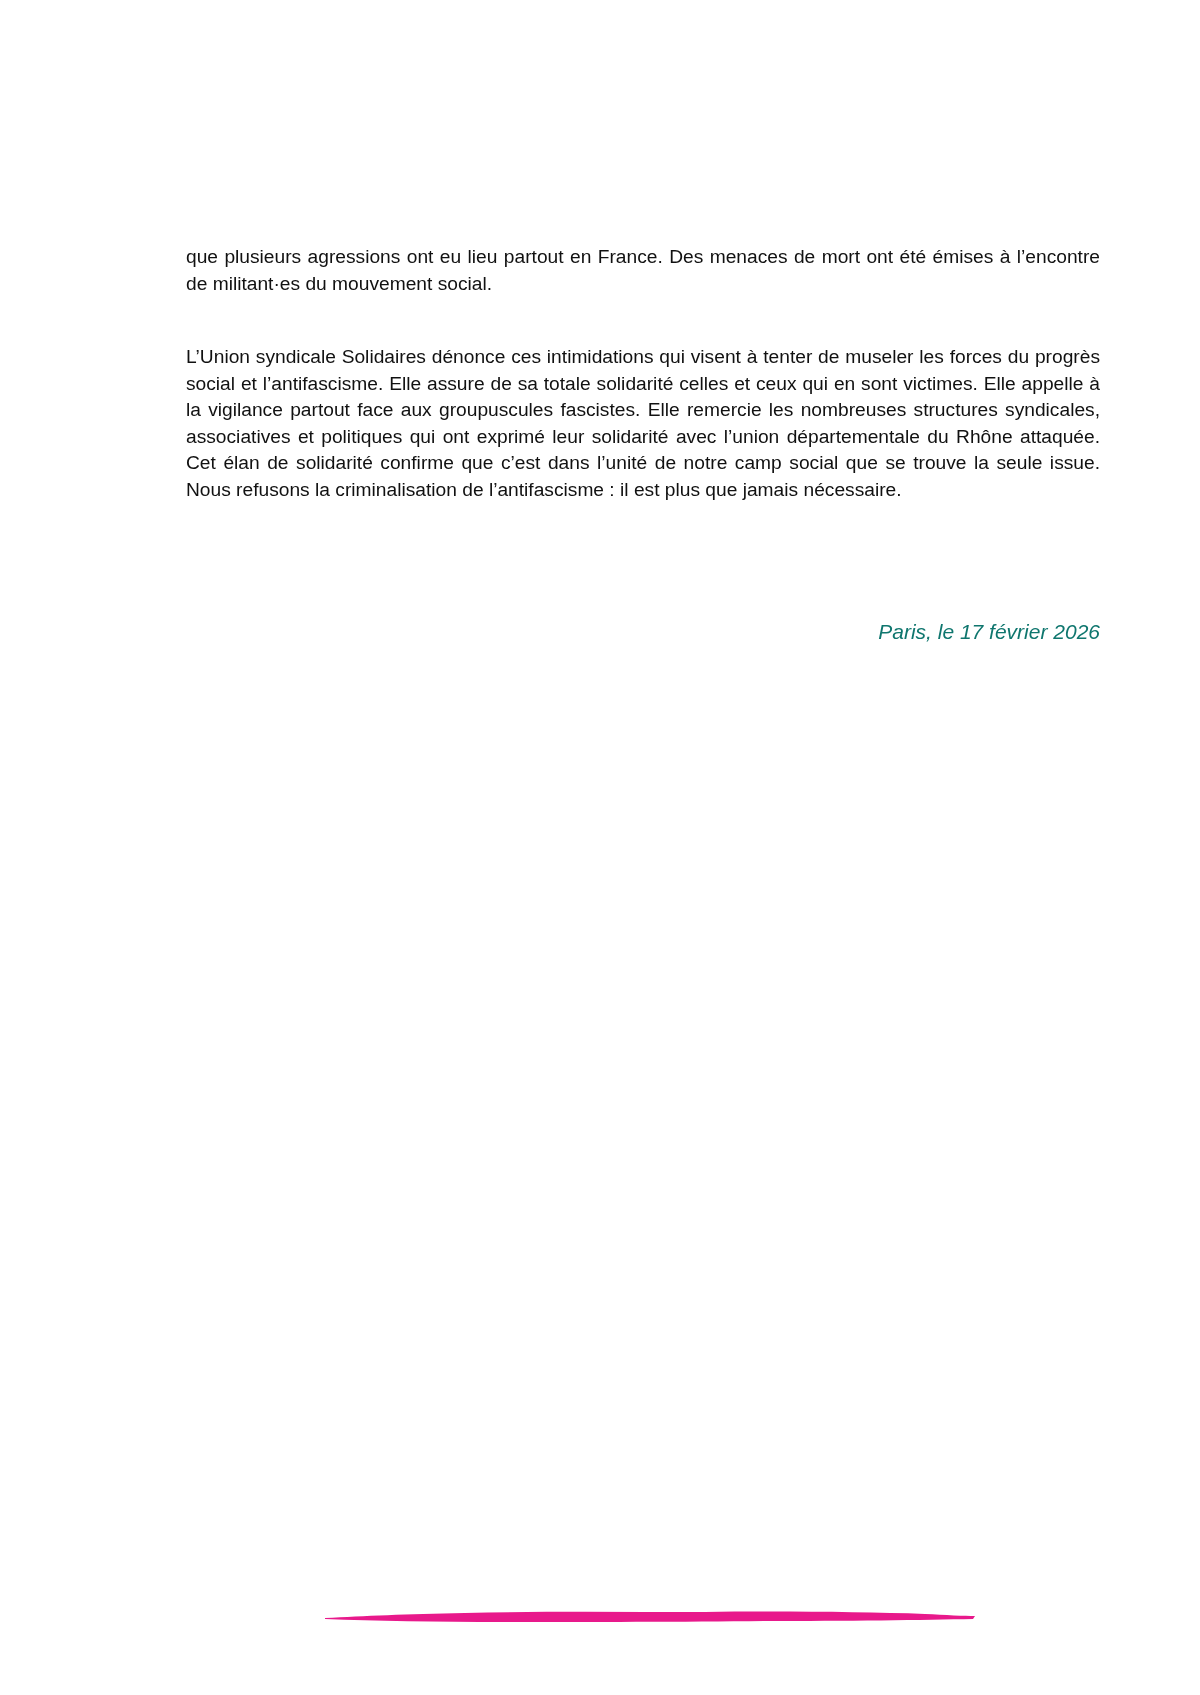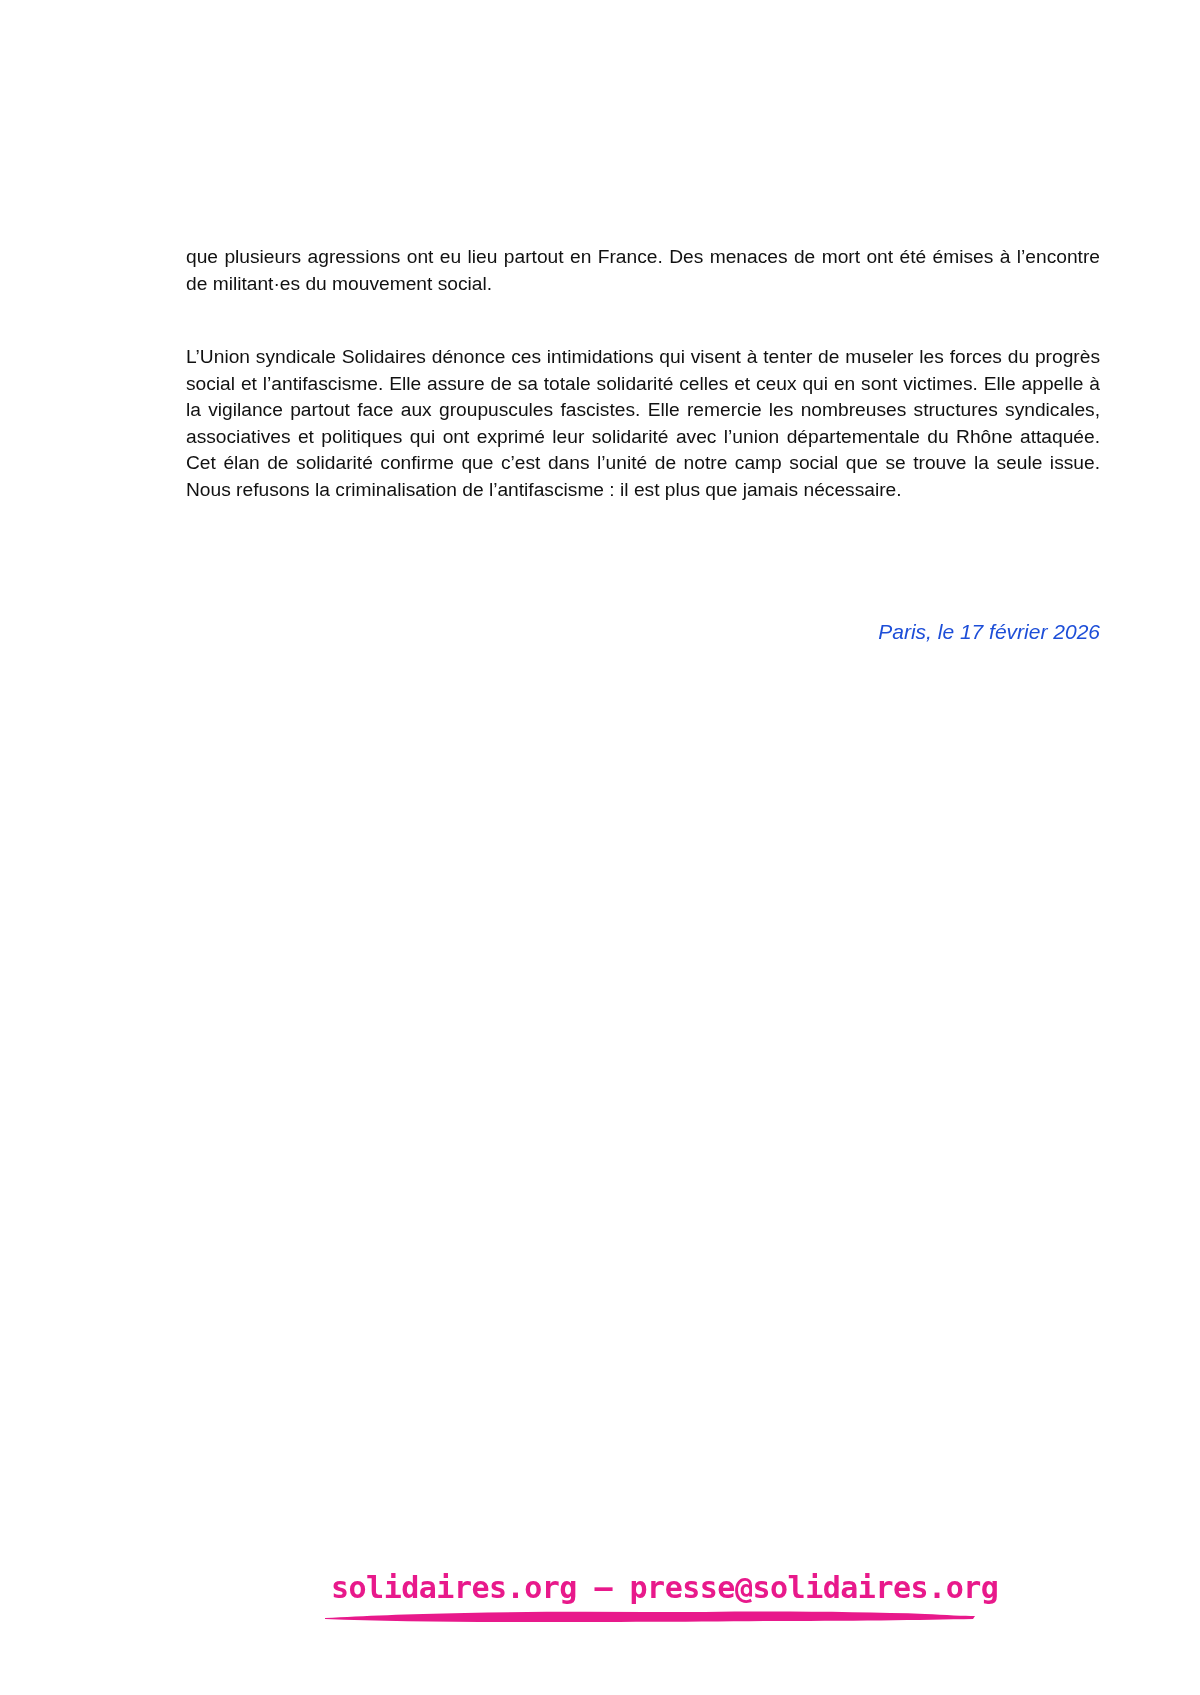--- a/index.html
+++ b/index.html
@@ -9,21 +9,21 @@
       position: absolute; left: 146px; width: 914px;
       font-family: "Liberation Sans", sans-serif;
       font-size: 19.2px; line-height: 26.6px; color: #111111;
       text-align: justify; margin: 0;
     }
     .p1 { top: 244px; }
     .p2 { top: 344px; }
     .signature {
       position: absolute; right: 140px; top: 620px;
       font-family: "Liberation Sans", sans-serif;
-      font-style: italic; font-size: 21px; color: #1d4ed8;
+      font-style: italic; font-size: 21px; color: #0f766e;
     }
     .footer {
       position: absolute; left: 285px; top: 1570px; width: 650px; height: 60px;
     }
     .footer-text {
       font-family: "DejaVu Sans Mono", monospace; font-weight: bold;
       font-size: 30px; color: #e8198b; letter-spacing: -0.5px; white-space: nowrap;
       position: absolute; left: 6px; top: 0;
     }
     .footer-stroke { position: absolute; left: 0; top: 38px; width: 650px; height: 16px; }
@@ -31,22 +31,17 @@
 </head>
 <body>
 
 <div class="page">
   <p class="body-text p1">que plusieurs agressions ont eu lieu partout en France. Des menaces de mort ont été émises à l’encontre de militant·es du mouvement social.</p>
   <p class="body-text p2">L’Union syndicale Solidaires dénonce ces intimidations qui visent à tenter de museler les forces du progrès social et l’antifascisme. Elle assure de sa totale solidarité celles et ceux qui en sont victimes. Elle appelle à la vigilance partout face aux groupuscules fascistes. Elle remercie les nombreuses structures syndicales, associatives et politiques qui ont exprimé leur solidarité avec l’union départementale du Rhône attaquée. Cet élan de solidarité confirme que c’est dans l’unité de notre camp social que se trouve la seule issue. Nous refusons la criminalisation de l’antifascisme : il est plus que jamais nécessaire.</p>
 
   <div class="signature">Paris, le 17 février 2026</div>
 
   <div class="footer">
-    <div class="footer-text">
-      <span>solidaires.org</span>
-      <span>—</span>
-      <span>presse@solidaires.org</span>
-    </div>
     <svg class="footer-stroke" viewBox="0 0 650 16" preserveAspectRatio="none">
       <path d="M0,10 C40,8 80,6 140,5 C220,3 300,4 380,4 C460,3 540,4 600,6 C620,7 640,8 650,8 L648,11 C600,12 520,13 440,13 C360,14 260,14 180,14 C110,14 50,13 0,11 Z" fill="#e8198b"></path>
     </svg>
   </div>
 </div>
 
 </body></html>

